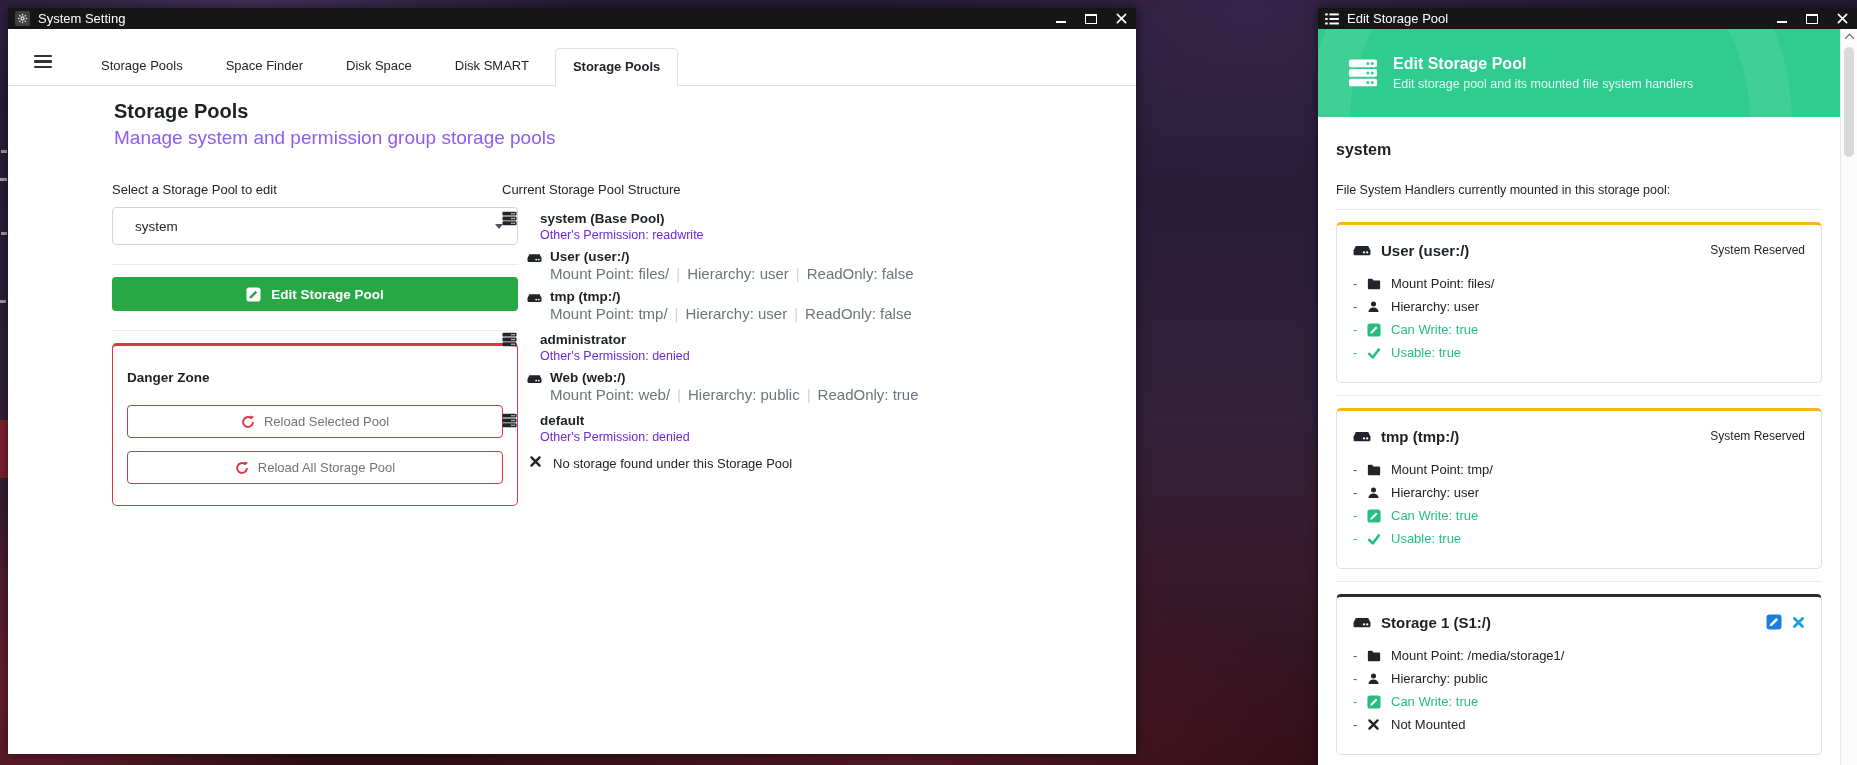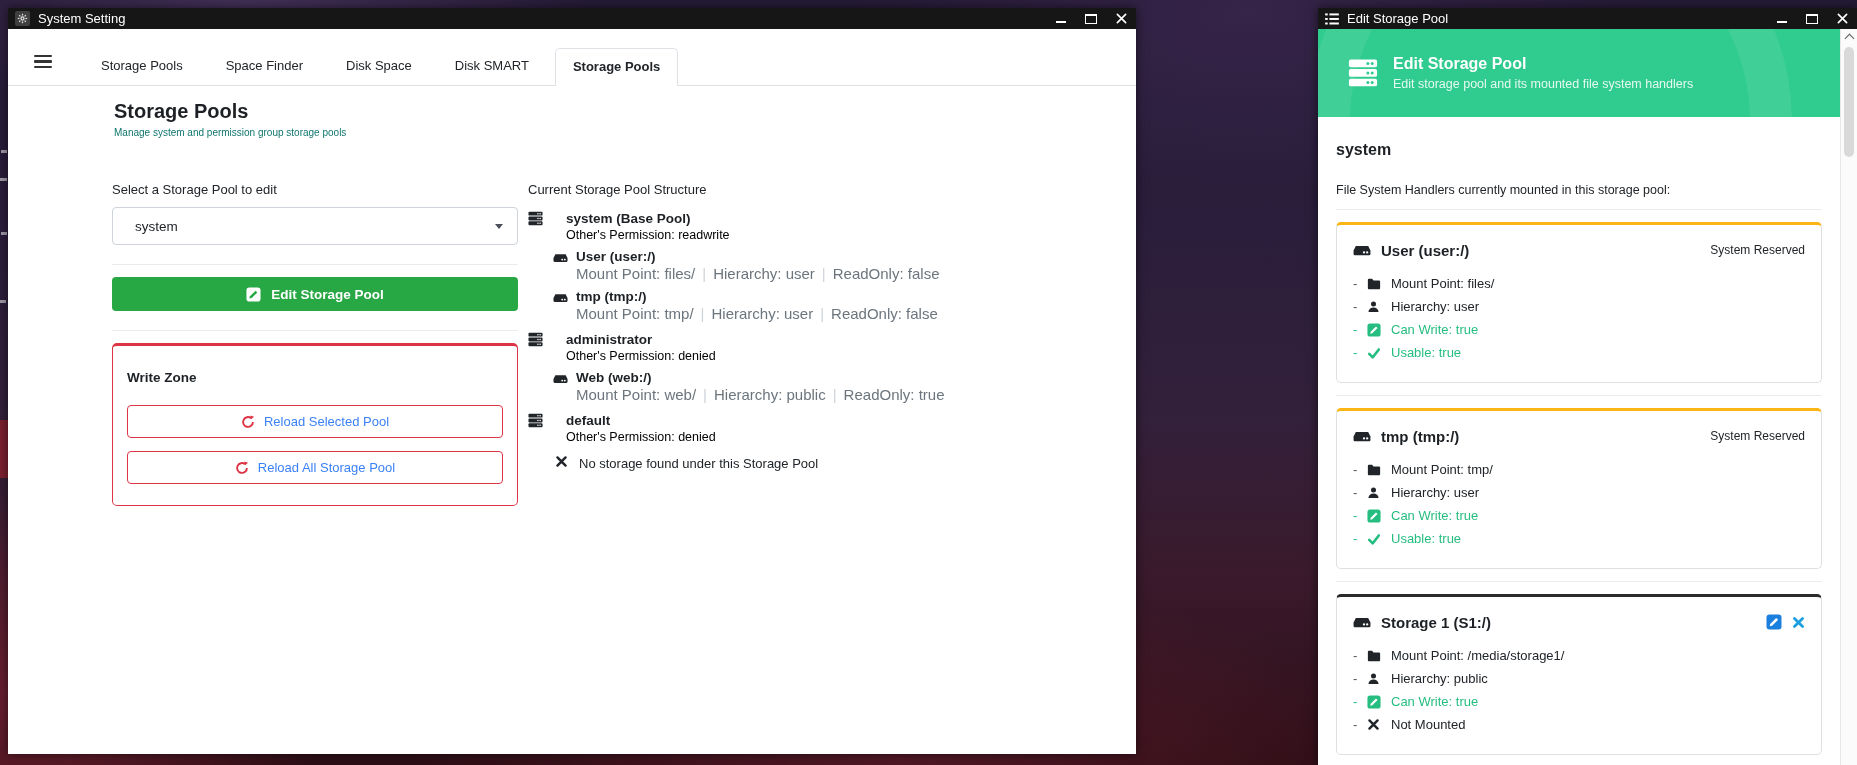--- a/index.html
+++ b/index.html
@@ -32,41 +32,41 @@
   
   .tabs{display:flex;align-items:flex-end;border-bottom:1px solid #dee2e6;padding:14px 0 0 20px;height:57px;box-sizing:border-box;}
   .hamburger{width:18px;display:flex;flex-direction:column;gap:3px;margin:0 32px 17px 6px;cursor:pointer;}
   .hamburger span{height:2.5px;background:#333;border-radius:1px;}
   .tab{padding:10px 17px 12px;font-size:13px;color:#212529;margin-right:9px;white-space:nowrap;cursor:pointer;}
   .tab.active{border:1px solid #dee2e6;border-bottom:none;border-radius:5px 5px 0 0;font-weight:bold;background:#fff;margin-bottom:-1px;}
 
   .content{position:relative;height:calc(100% - 78px);}
   .page-head{position:absolute;left:106px;top:14px;}
   .page-head h1{font-size:20px;margin:0;color:#1d2125;}
-  .page-head .sub{font-size:10px;color:#0f766e;margin-top:4px;}
+  .page-head .sub{font-size:19px;color:#8b5cf6;margin-top:4px;}
 
   .col-left{position:absolute;left:104px;top:96px;width:406px;}
   .field-label{font-size:13px;color:#212529;margin-bottom:10px;}
   .select{height:38px;border:1px solid #ced4da;border-radius:4px;display:flex;align-items:center;padding:0 14px 0 22px;font-size:13.5px;color:#212529;cursor:pointer;box-sizing:border-box;background:#fff;}
   .caret{margin-left:auto;width:0;height:0;border-left:4.5px solid transparent;border-right:4.5px solid transparent;border-top:5px solid #495057;}
   .hdiv{border-top:1px solid #e9ecef;margin:19px 0 12px;}
   .btn-green{height:34px;width:100%;background:#28a745;border:none;border-radius:4px;color:#fff;font-weight:bold;font-size:13.5px;display:flex;align-items:center;justify-content:center;gap:10px;cursor:pointer;font-family:inherit;}
   .danger-card{border:1px solid #dc3545;border-top-width:3px;border-radius:5px;padding:24px 14px 8px;background:#fff;}
   .danger-card h3{font-size:13.5px;margin:0 0 20px;color:#1d2125;}
   .danger-card p{font-size:13px;color:#212529;line-height:20px;margin:0 0 22px;}
-  .btn-outline-red{height:33px;width:100%;background:#fff;border:1px solid #dc3545;border-radius:4px;color:#3b82f6;font-size:13px;display:flex;align-items:center;justify-content:center;gap:9px;cursor:pointer;margin-bottom:13px;font-family:inherit;}
+  .btn-outline-red{height:33px;width:100%;background:#fff;border:1px solid #dc3545;border-radius:4px;color:#737373;font-size:13px;display:flex;align-items:center;justify-content:center;gap:9px;cursor:pointer;margin-bottom:13px;font-family:inherit;}
 
   
-  .col-tree{position:absolute;left:520px;top:96px;width:660px;}
+  .col-tree{position:absolute;left:494px;top:96px;width:660px;}
   .tree{margin-top:13px;}
   .pool{margin-bottom:9px;}
   .pool-head{display:flex;gap:23px;}
   .pool-head .ic{margin-top:1px;flex:none;}
   .pool-name{font-size:13.5px;font-weight:bold;color:#1d2125;line-height:17px;}
-  .pool-perm{font-size:12.5px;color:#000000;line-height:16px;}
+  .pool-perm{font-size:12.5px;color:#6d28d9;line-height:16px;}
   .storages{margin-left:25px;margin-top:6px;}
   .storage{display:flex;gap:8px;margin-bottom:7px;}
   .storage .ic{margin-top:1px;flex:none;}
   .st-name{font-size:13.5px;font-weight:bold;color:#1d2125;line-height:16px;}
   .st-detail{font-size:15px;color:#6c757d;line-height:17px;}
   .sep{color:#ced4da;margin:0 7px;}
   .empty-row{display:flex;align-items:center;gap:11px;margin-left:27px;margin-top:10px;font-size:13px;color:#212529;}
 
   
   .rbody{position:relative;flex:1;overflow:hidden;background:#fff;padding-right:17px;}
@@ -168,21 +168,21 @@
       <div class="hdiv"></div>
       <button class="btn-green">
         <svg width="15" height="15" viewBox="0 0 16 16">
             <rect x="0.5" y="0.5" width="15" height="15" rx="3" fill="#fff"></rect>
             <path d="M4.2 9.9 L10.2 3.9 L12.1 5.8 L6.1 11.8 L3.7 12.3 Z" fill="#28a745"></path>
           </svg>
         <span>Edit Storage Pool</span>
       </button>
       <div class="hdiv"></div>
       <div class="danger-card">
-        <h3>Write Zone</h3>
+        <h3>Danger Zone</h3>
         <button class="btn-outline-red">
           <svg width="14" height="14" viewBox="0 0 16 16">
               <path d="M13.6 8 A5.6 5.6 0 1 1 11.5 3.6" fill="none" stroke="#dc3545" stroke-width="2.2"></path>
               <path d="M10.6 0.5 L15 1.9 L11.5 4.9 Z" fill="#dc3545"></path>
             </svg>
           <span>Reload Selected Pool</span>
         </button>
         <button class="btn-outline-red">
           <svg width="14" height="14" viewBox="0 0 16 16">
               <path d="M13.6 8 A5.6 5.6 0 1 1 11.5 3.6" fill="none" stroke="#dc3545" stroke-width="2.2"></path>

